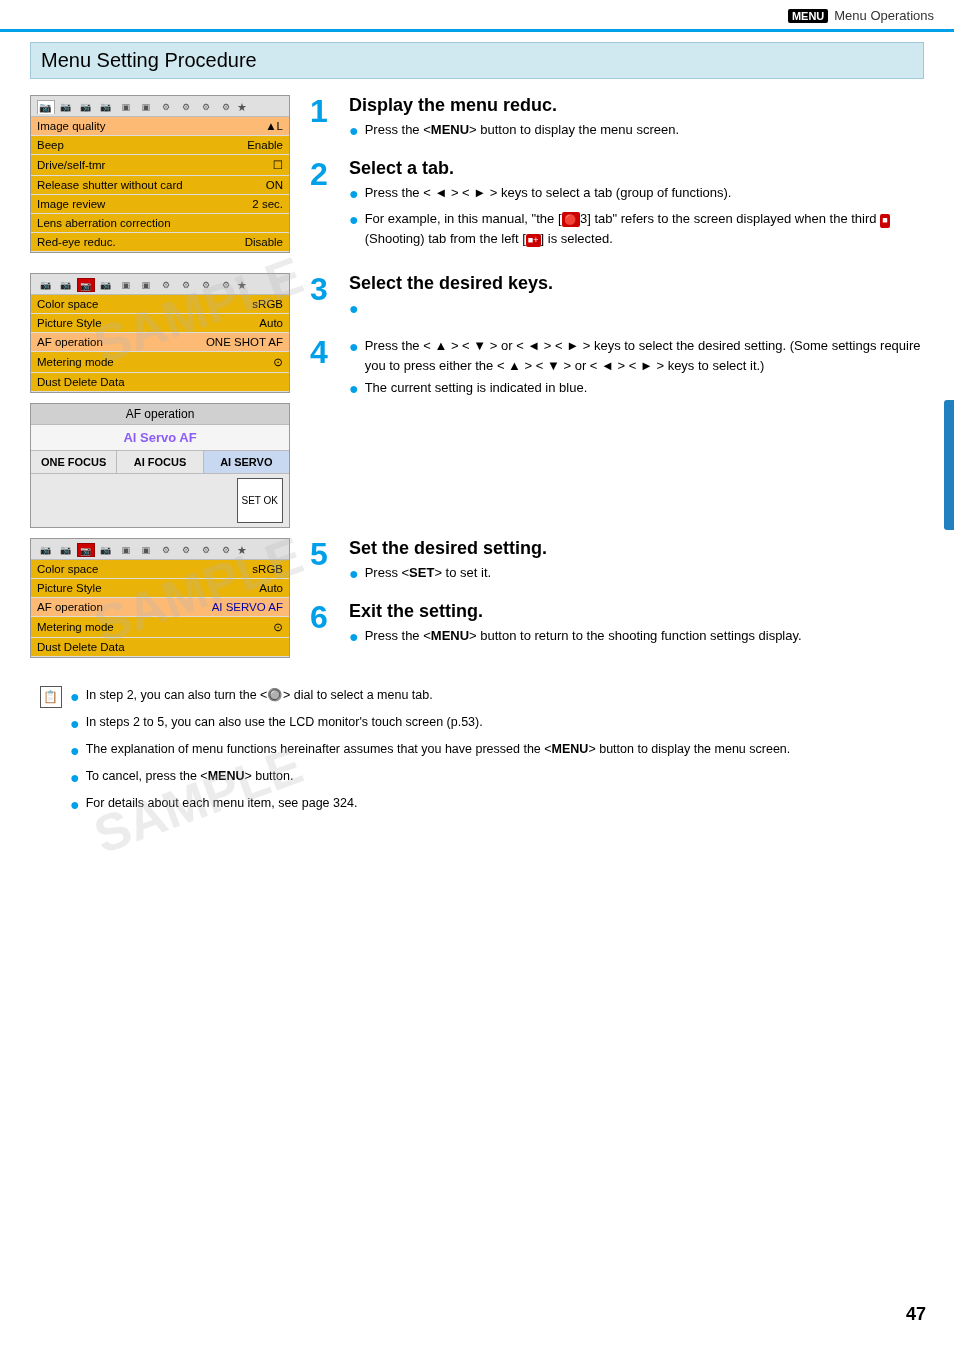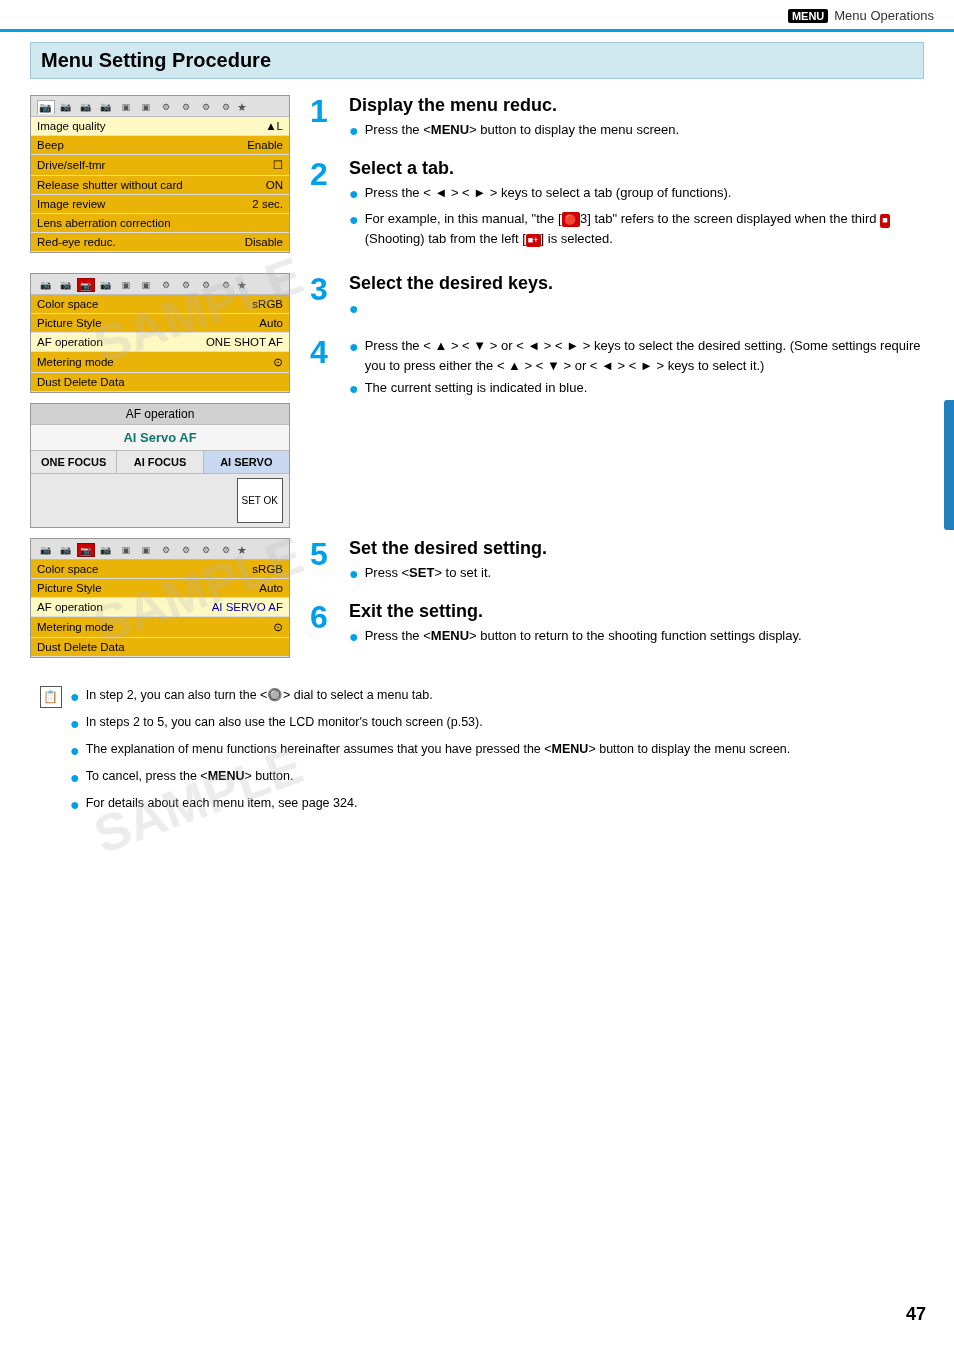--- a/index.html
+++ b/index.html
@@ -36,21 +36,21 @@
     }
 
     
     .main {
       padding: 10px 30px 20px;
     }
 
     
     .section-title {
       font-size: 20px;
-      font-weight: bold;
+      font-weight: normal;
       background: #d0e8f0;
       padding: 6px 10px;
       margin-bottom: 16px;
       border: 1px solid #a0c8d8;
     }
 
     
     .two-col {
       display: flex;
       gap: 20px;
@@ -101,21 +101,21 @@
     }
     .menu-row {
       display: flex;
       justify-content: space-between;
       align-items: center;
       padding: 3px 6px;
       border-bottom: 1px solid #ddd;
       background: #eab308;
     }
     .menu-row.highlighted {
-      background: #fef9c3;
+      background: #fdba74;
     }
     .menu-row-label {
       color: #000;
       font-size: 11.5px;
     }
     .menu-row-value {
       color: #000;
       font-size: 11.5px;
     }
 
@@ -173,21 +173,21 @@
       text-align: center;
       padding: 3px;
       font-size: 12px;
       border-bottom: 1px solid #bbb;
     }
     .af-screen-selected {
       text-align: center;
       padding: 5px;
       font-size: 13px;
       font-weight: bold;
-      color: #0f766e;
+      color: #8b5cf6;
     }
     .af-buttons-row {
       display: flex;
       border-top: 1px solid #bbb;
     }
     .af-btn {
       flex: 1;
       text-align: center;
       padding: 5px 2px;
       font-size: 11px;

